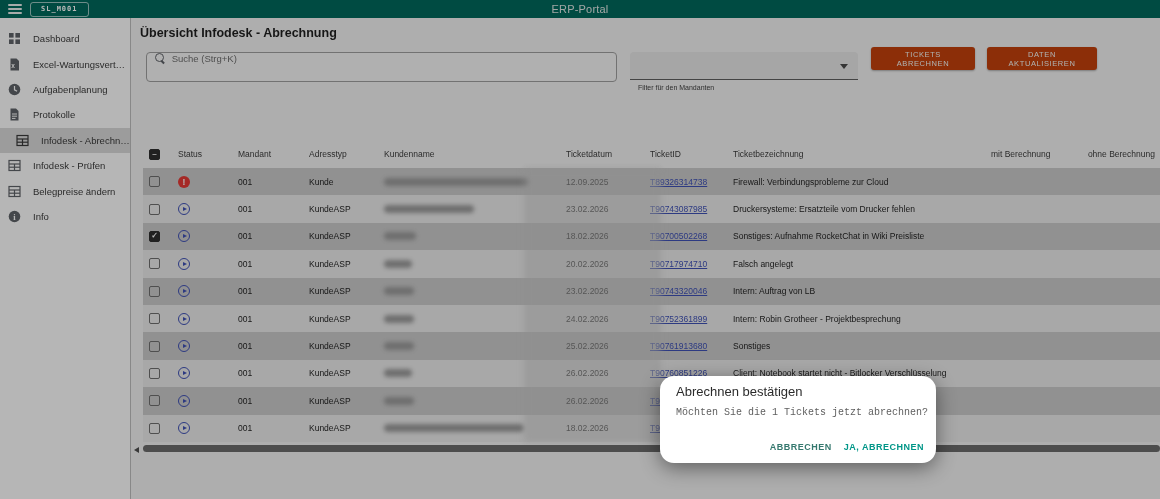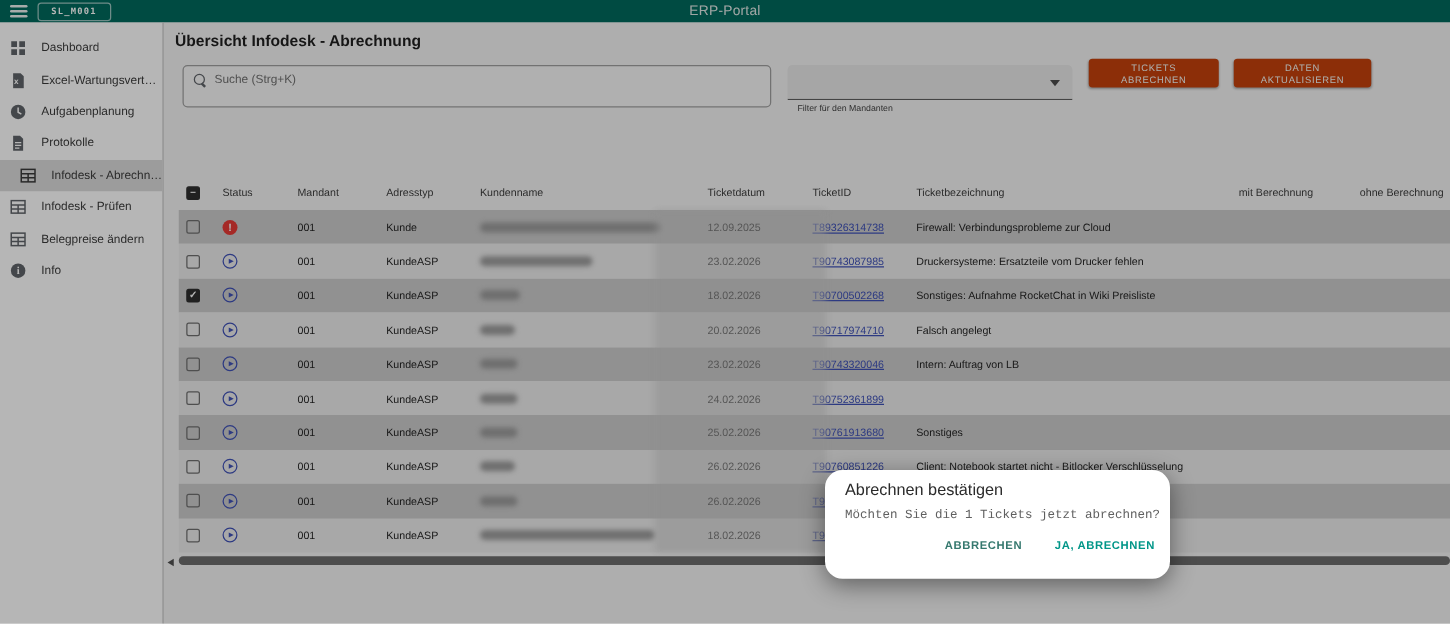--- a/index.html
+++ b/index.html
@@ -27,21 +27,21 @@
   .side-item svg { flex:0 0 13px; }
   .side-label { margin-left:12px; font-size:9.5px; color:#3a3a3a; white-space:nowrap;
                 overflow:hidden; text-overflow:ellipsis; max-width:95px; }
 
   
   .main { position:absolute; left:131px; top:18px; right:0; bottom:0; background:#f2f2f2; z-index:1; }
   .page-title { position:absolute; left:9px; top:8px; font-size:12.5px; font-weight:bold; color:#1f1f1f; }
 
   .searchbox { position:absolute; left:15px; top:34px; width:471px; height:30px;
                border:1px solid #9e9e9e; border-radius:4px; background:#f4f4f4;
-               display:flex; align-items:flex-end; padding:16px 8px; }
+               display:flex; align-items:flex-start; padding:0 8px; }
   .searchbox .mag { width:10px; height:10px; position:relative; margin-right:7px; }
   .searchbox .mag::before { content:""; position:absolute; left:0; top:0; width:7px; height:7px;
                border:1.4px solid #5f6368; border-radius:50%; }
   .searchbox .mag::after { content:""; position:absolute; left:7px; top:7px; width:4px; height:1.6px;
                background:#5f6368; transform:rotate(45deg); transform-origin:0 0; }
   .searchbox input { border:none; outline:none; background:transparent; font-size:9.5px;
                color:#333; width:100%; font-family:"Liberation Sans", sans-serif; }
   .searchbox input::placeholder { color:#6e6e6e; }
 
   .select { position:absolute; left:499px; top:34px; width:228px; height:28px;
@@ -100,21 +100,21 @@
         border-right:5px solid #4f4f4f; }
   .hscroll { position:absolute; left:12px; right:0; top:427px; height:7px; border-radius:4px;
         background:#6b6b6b; cursor:pointer; }
 
   
   .backdrop { position:absolute; inset:0; background:rgba(0,0,0,.28); z-index:50; }
   .dialog { position:absolute; left:660px; top:376px; width:276px; height:87px; background:#fff;
         border-radius:14px; box-shadow:0 5px 20px rgba(0,0,0,.45); z-index:60; }
   .dlg-title { position:absolute; left:16px; top:8px; font-size:13px; color:#2b2b2b; }
   .dlg-msg { position:absolute; left:16px; top:31px; font-size:10px; color:#5f5f5f;font-family:Liberation Mono, monospace; }
-  .dlg-actions { position:absolute; right:10px; bottom:20px; display:flex; gap:22px;justify-content:space-between; }
+  .dlg-actions { position:absolute; right:10px; bottom:9px; display:flex; gap:8px;justify-content:space-between; }
   .dlg-btn { border:none; background:transparent; font-family:"Liberation Sans", sans-serif;
         font-size:9px; font-weight:bold; letter-spacing:.5px; cursor:pointer; padding:2px 2px; }
   .dlg-btn.cancel { color:#35786e; }
   .dlg-btn.confirm { color:#009688; }
 </style>
 </head>
 <body>
 
 <div class="app">
 
@@ -346,20 +346,21 @@
                 <span class="tri"></span>
               </div>
             </div>
             <div class="c-mandant">001</div>
             <div class="c-adresstyp">KundeASP</div>
             <div class="c-kunde">
               <div class="redact" style="width: 30px;"></div>
             </div>
             <div class="c-datum">24.02.2026</div>
             <div class="c-tid"><span class="tid-link">T90752361899</span></div>
+            <div class="c-bez">Intern: Robin Grotheer - Projektbesprechung</div>
             <div class="c-mit"></div>
             <div class="c-ohne"></div>
           </div>
           <div class="t-row odd">
             <div class="c-cb">
               <div class="cb"></div>
             </div>
             <div class="c-status">
               <div class="st-icon st-play">
                 <span class="tri"></span>

